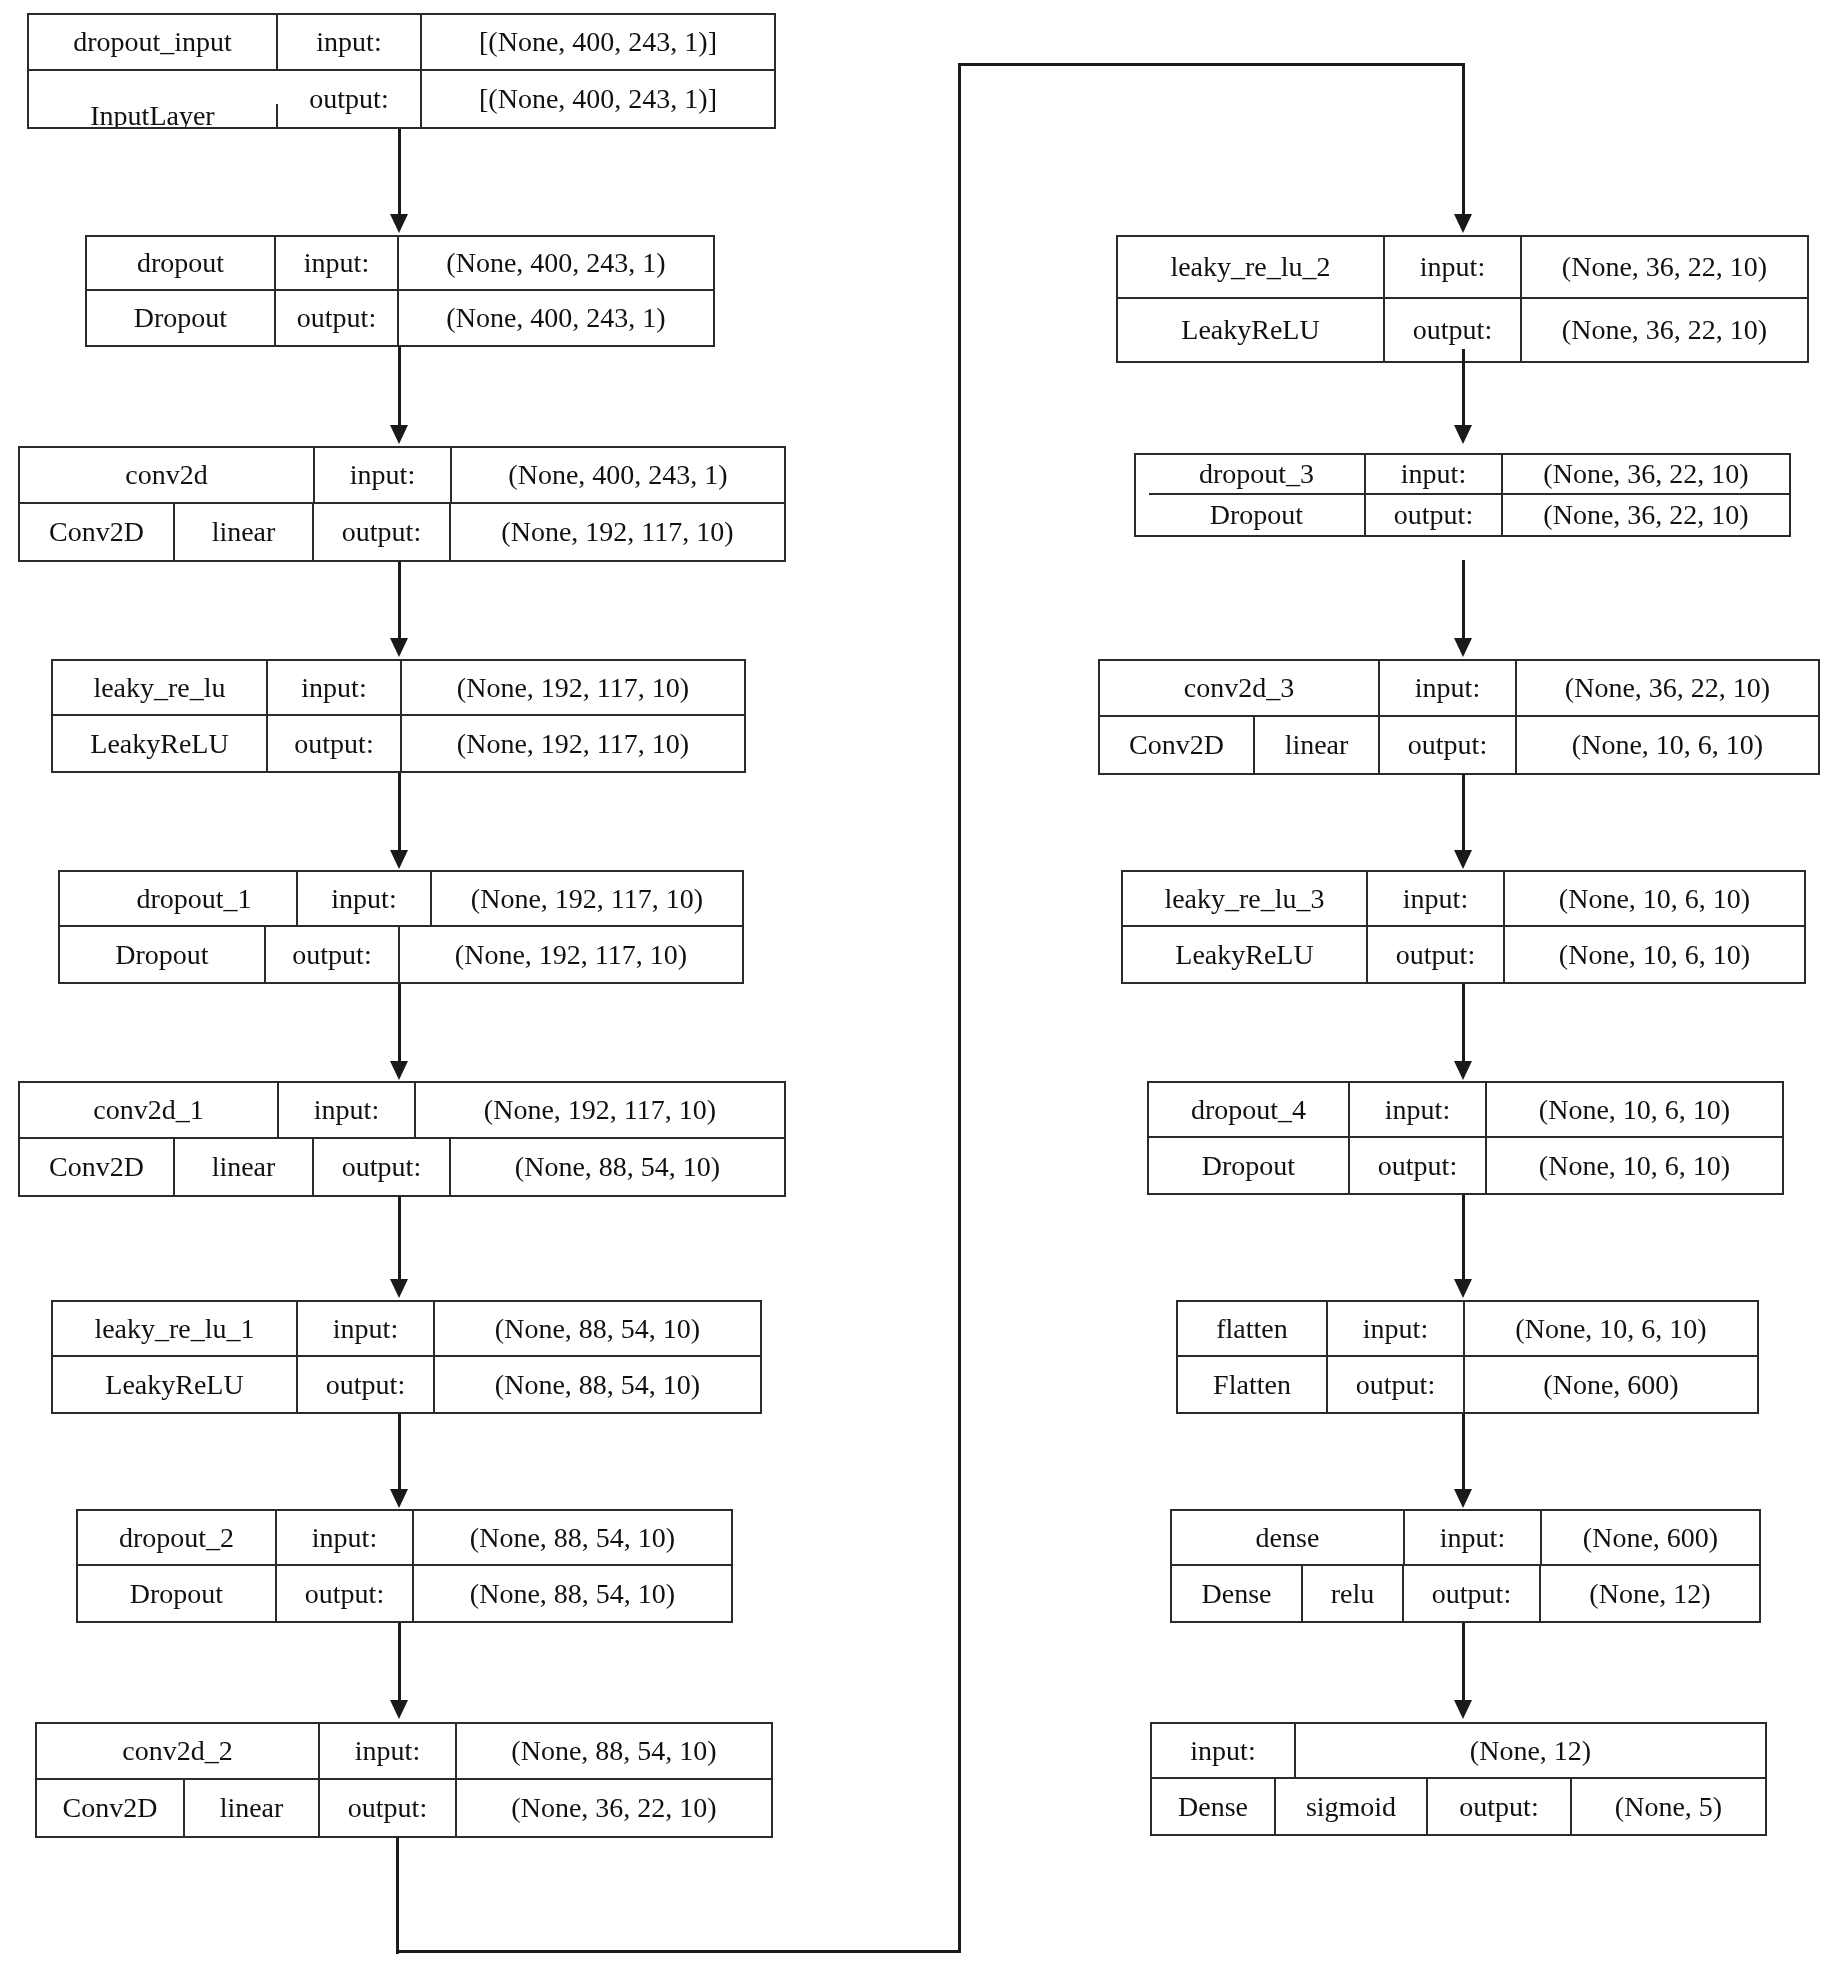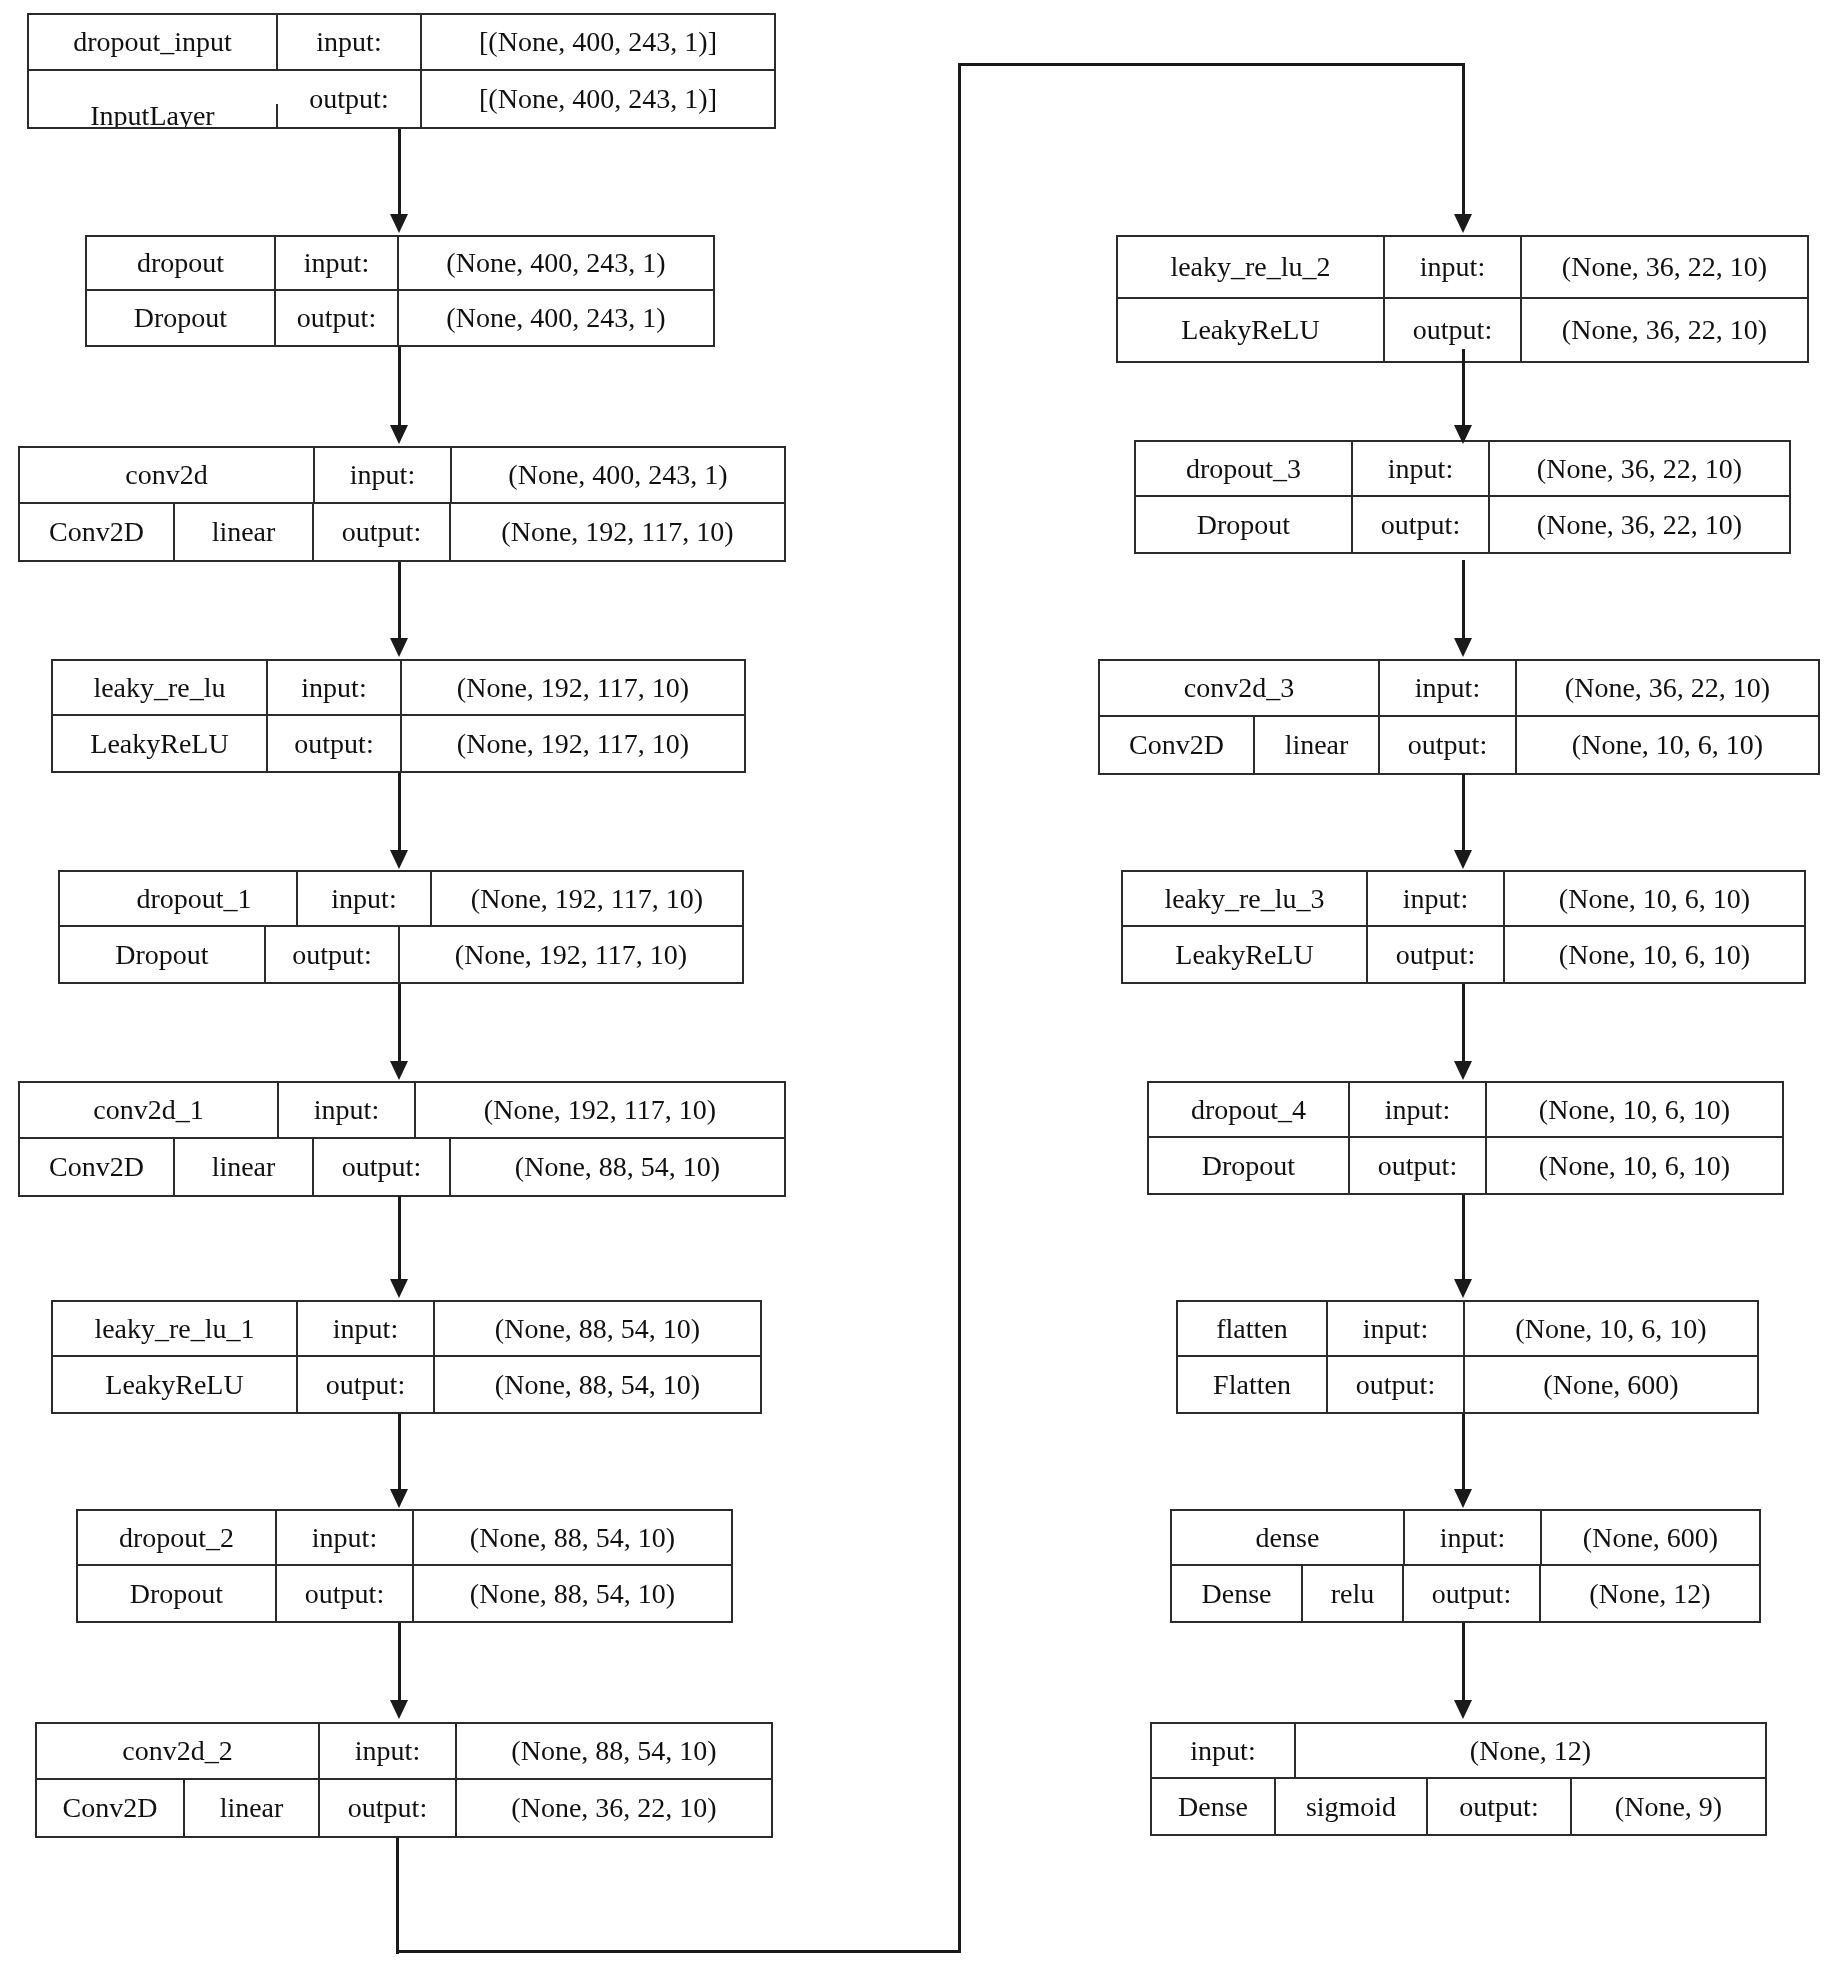--- a/index.html
+++ b/index.html
@@ -153,21 +153,21 @@
       <div class="cell bm" style="width:137px;">input:</div>
       <div class="cell" style="flex:1;">(None, 36, 22, 10)</div>
     </div>
     <div class="row">
       <div class="cell bl" style="width:267px;">LeakyReLU</div>
       <div class="cell bm" style="width:137px;">output:</div>
       <div class="cell" style="flex:1;">(None, 36, 22, 10)</div>
     </div>
   </div>
 
-  <div class="node" style="left:1134px;top:440px;width:657px;height:114px;">
+  <div class="node" style="left:1134px;top:453px;width:657px;height:84px;padding-left:13px;">
     <div class="row top">
       <div class="cell bl" style="width:217px;">dropout_3</div>
       <div class="cell bm" style="width:137px;">input:</div>
       <div class="cell" style="flex:1;">(None, 36, 22, 10)</div>
     </div>
     <div class="row">
       <div class="cell bl" style="width:217px;">Dropout</div>
       <div class="cell bm" style="width:137px;">output:</div>
       <div class="cell" style="flex:1;">(None, 36, 22, 10)</div>
     </div>
@@ -242,21 +242,21 @@
 
   <div class="node" style="left:1150px;top:1722px;width:617px;height:114px;">
     <div class="row top">
       <div class="cell bm" style="width:144px;">input:</div>
       <div class="cell" style="flex:1;">(None, 12)</div>
     </div>
     <div class="row">
       <div class="cell act" style="width:124px;">Dense</div>
       <div class="cell bm" style="width:152px;">sigmoid</div>
       <div class="cell bm" style="width:144px;">output:</div>
-      <div class="cell" style="flex:1;">(None, 9)</div>
+      <div class="cell" style="flex:1;">(None, 5)</div>
     </div>
   </div>
 
   <div class="edge-v" style="left:398px;top:129px;height:88px;"></div>
   <div class="arrowhead" style="left:390px;top:214px;"></div>
 
   <div class="edge-v" style="left:398px;top:347px;height:82px;"></div>
   <div class="arrowhead" style="left:390px;top:425px;"></div>
 
   <div class="edge-v" style="left:398px;top:562px;height:78px;"></div>

